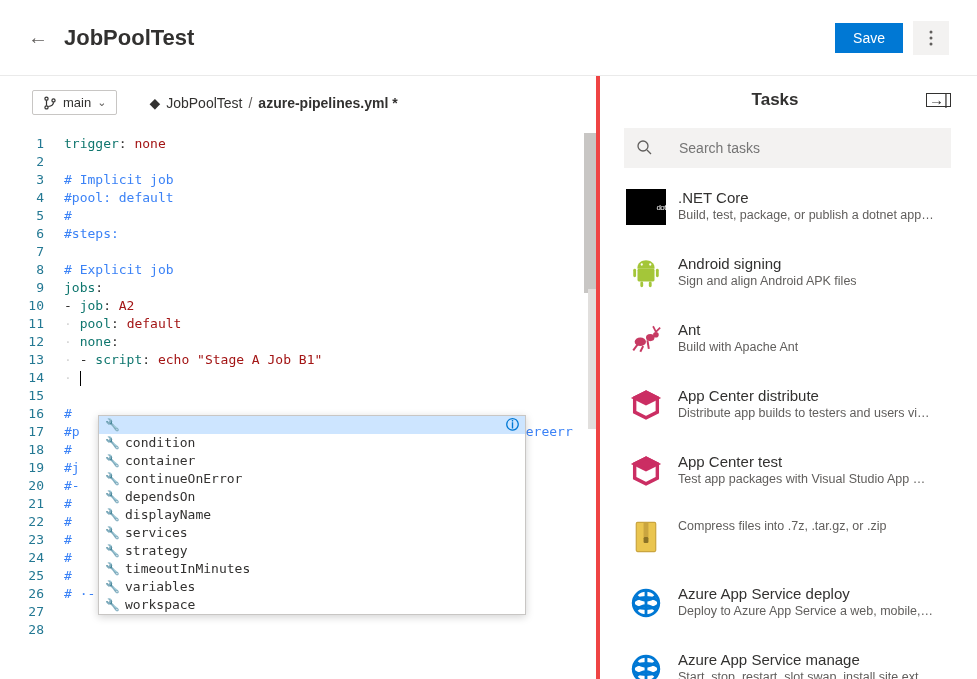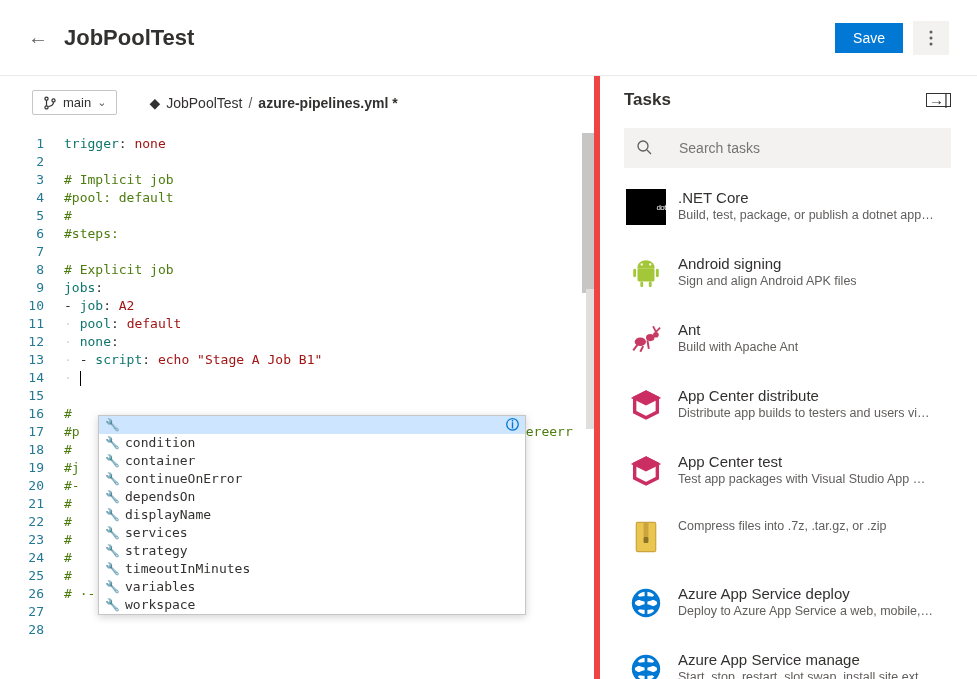--- a/index.html
+++ b/index.html
@@ -49,21 +49,21 @@
     cursor: pointer;
   }
   .content {
     display: flex;
     height: calc(100% - 76px);
   }
   .editor-pane {
     width: 600px;
     display: flex;
     flex-direction: column;
-    border-right: 6px solid #ef4444;
+    border-right: 4px solid #ef4444;
   }
   .editor-header {
     display: flex;
     align-items: center;
     padding: 14px 20px 18px 32px;
     gap: 8px;
   }
   .branch-selector {
     display: flex;
     align-items: center;
@@ -108,21 +108,21 @@
     padding-top:2px;
     position: relative;
   }
   .code .row {
     height:18px;
     line-height:18px;
     white-space: pre;
   }
   .tok-key { color:#0f766e; }
   .tok-str { color:#a31515; }
-  .tok-com { color:#4d7c0f; }
+  .tok-com { color:#3b82f6; }
   .tok-pun { color:#323130; }
   .indent-guide { color:#d4d4d4; }
   .cursor-line { display:inline-block; width:1px; height:15px; background:#000; vertical-align:middle; }
 
   .suggest-box {
     position:absolute;
     left: 98px;
     top: 282px;
     width: 428px;
     background:#fff;
@@ -149,20 +149,21 @@
     flex:1;
     display:flex;
     flex-direction:column;
     padding: 14px 4px 0 24px;
   }
   .tasks-head {
     display:flex;
     align-items:center;
     padding-right: 22px;
     margin-bottom: 18px;
+    text-align: center;
   }
   .tasks-head h2 { font-size:17px; font-weight:600; flex:1; }
   .collapse-icon { font-size:15px; color:#323130; cursor:pointer; border:1px solid #323130; padding:0 2px; line-height:12px; display:flex; align-items:center;}
   .task-search {
     display:flex;
     align-items:center;
     background:#f3f2f1;
     height:40px;
     padding: 0 12px;
     margin-right: 22px;

